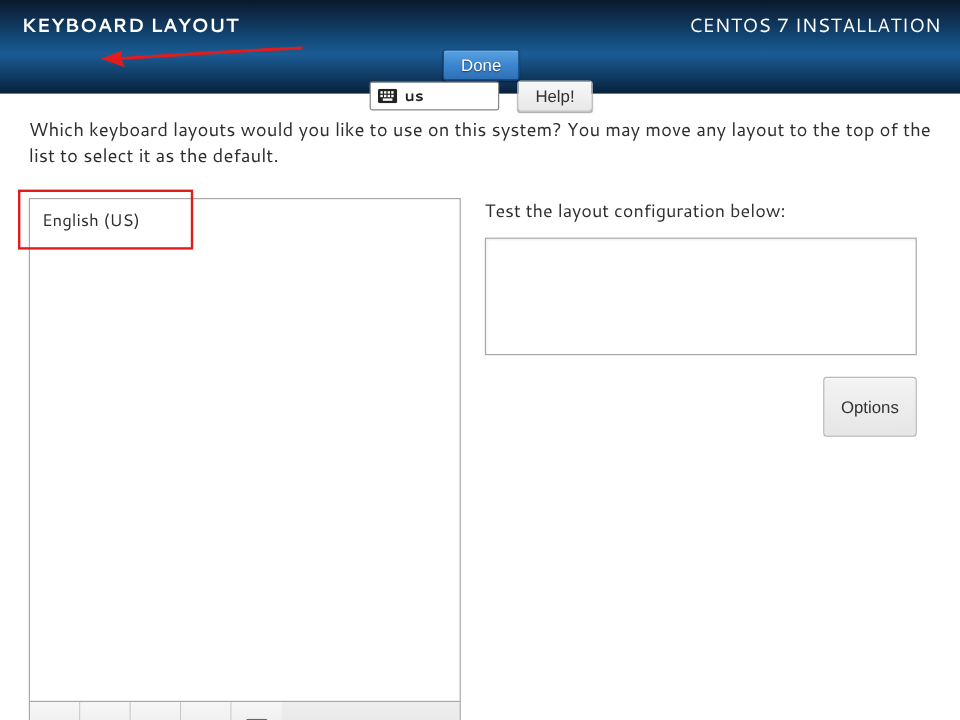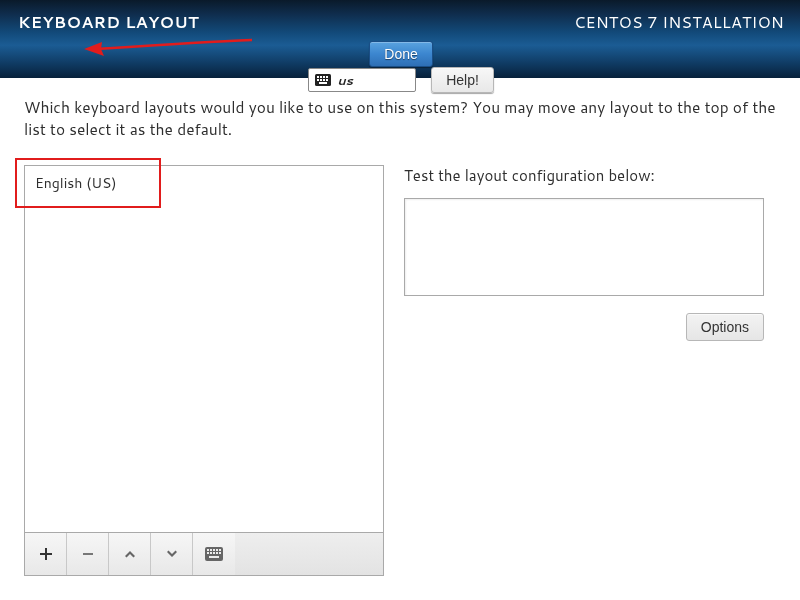--- a/index.html
+++ b/index.html
@@ -66,21 +66,20 @@
     .layout-indicator {
       display: flex;
       align-items: center;
       background: #fff;
       border: 1px solid #888;
       border-radius: 2px;
       padding: 3px 6px;
       margin-right: 15px;
       width: 108px;
       height: 24px;
-      font-style: italic;
     }
     .kbd-mini {
       width: 16px; height: 12px;
       display: inline-block;
       position: relative;
       margin-right: 6px;
     }
     .kbd-mini svg { display:block; }
     .layout-code { color: #222; font-size: 13px; font-weight: 600; }
 
@@ -102,21 +101,21 @@
     }
     .cols {
       display: flex;
     }
     .left-col { width: 360px; }
     .right-col { flex: 1; margin-left: 20px; }
 
     .listbox-wrap { position: relative; }
     .listbox {
       width: 360px;
-      height: 368px;
+      height: 420px;
       border: 1px solid #a9a9a9;
       background: #fff;
     }
     .list-item {
       padding: 7px 10px 6px;
       font-size: 14px;
       color: #2e2e2e;
     }
     .highlight-box {
       position: absolute;
@@ -173,21 +172,21 @@
     .options-row {
       width: 360px;
       display: flex;
       justify-content: flex-end;
       margin-top: 12px;
     }
     .options-btn {
       background: linear-gradient(180deg,#f3f3f3,#e6e6e6);
       border: 1px solid #b7b7b7;
       color: #333;
-      padding: 5px 14px;
+      padding: 16px 14px;
       font-size: 14px;
       border-radius: 3px;
       box-shadow: inset 0 1px 0 rgba(255,255,255,.6);
       cursor: pointer;
     }
   </style>
 </head>
 <body>
 
 <div class="header">

